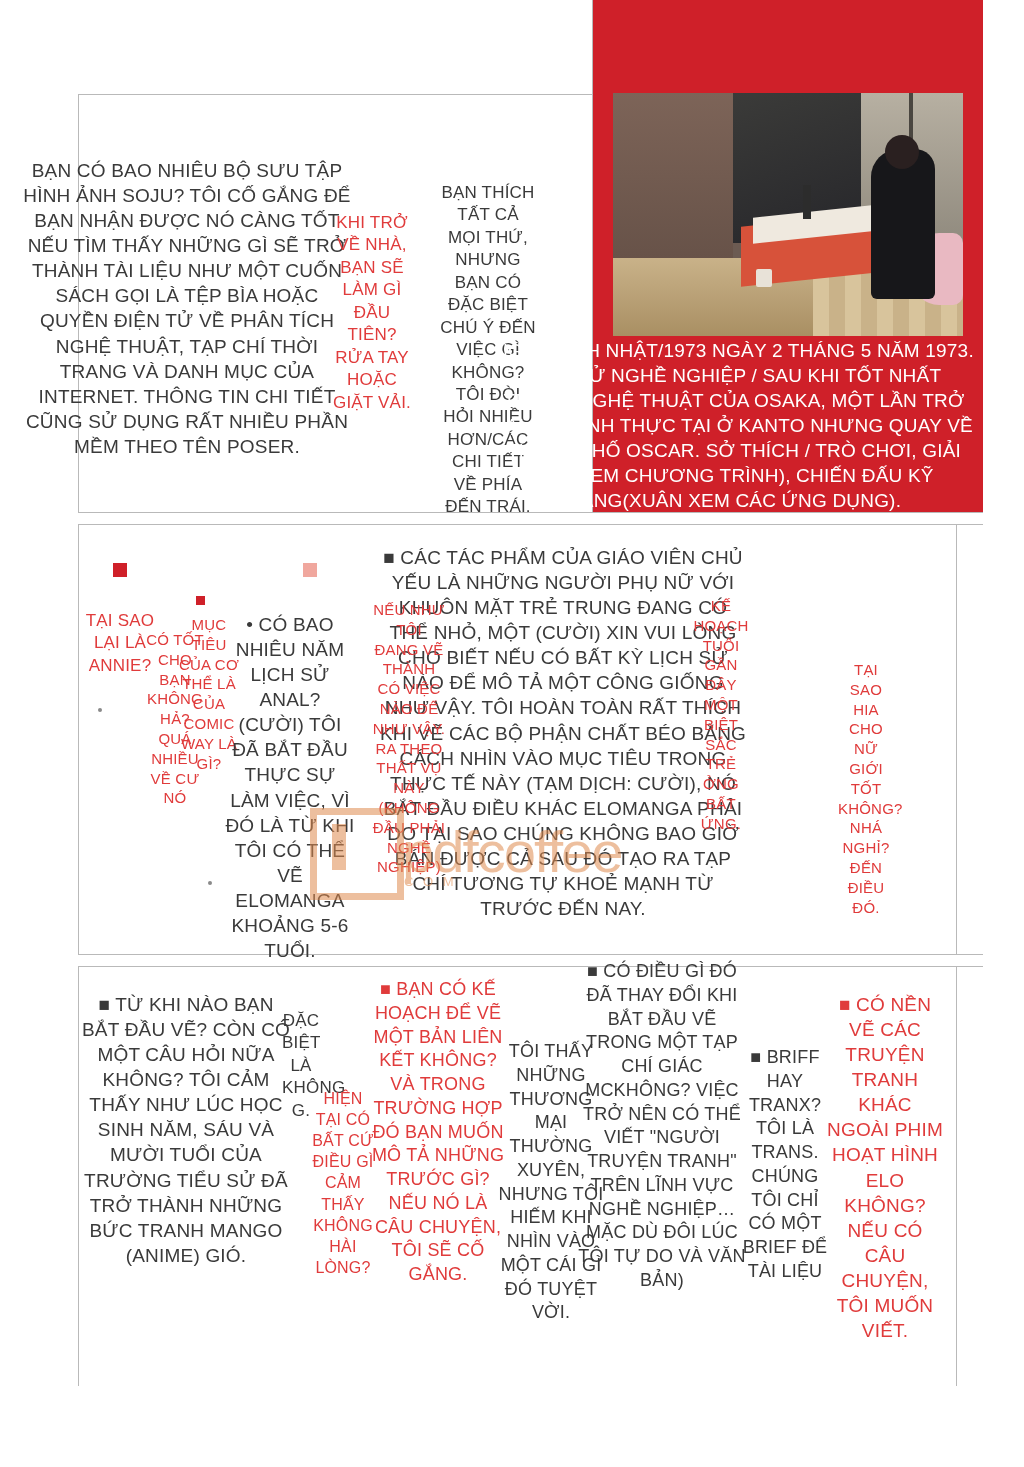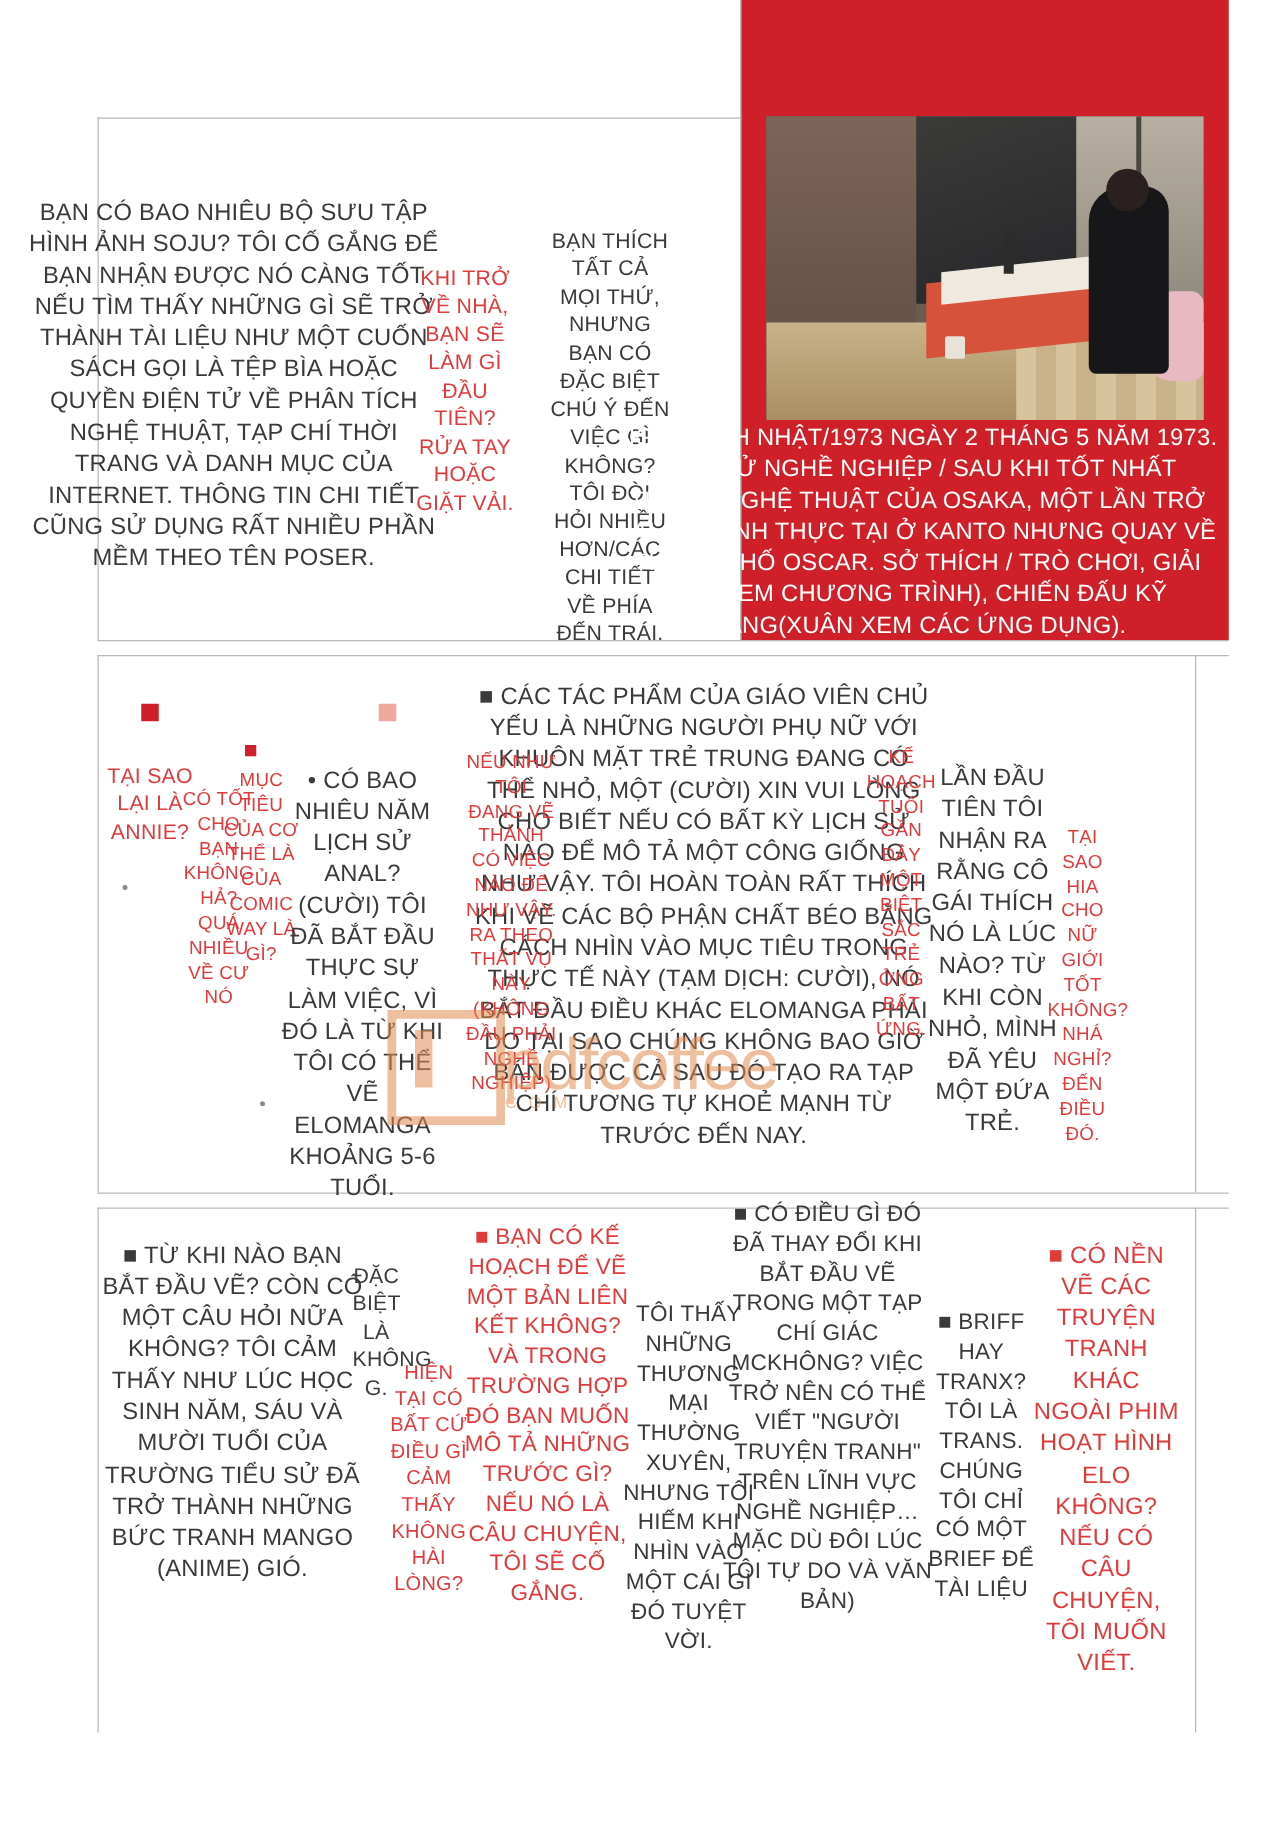--- a/index.html
+++ b/index.html
@@ -204,21 +204,20 @@
   <div class="tb dark" style="left:224px; top:612px; width:132px; font-size:19px;">• CÓ BAO NHIÊU NĂM LỊCH SỬ ANAL? (CƯỜI) TÔI ĐÃ BẮT ĐẦU THỰC SỰ LÀM VIỆC, VÌ ĐÓ LÀ TỪ KHI TÔI CÓ THỂ VẼ ELOMANGA KHOẢNG 5-6 TUỔI.</div>
 
   <div class="tb dark" style="left:378px; top:545px; width:370px; font-size:19px;">■ CÁC TÁC PHẨM CỦA GIÁO VIÊN CHỦ YẾU LÀ NHỮNG NGƯỜI PHỤ NỮ VỚI KHUÔN MẶT TRẺ TRUNG ĐANG CÓ THỂ NHỎ, MỘT (CƯỜI) XIN VUI LÒNG CHO BIẾT NẾU CÓ BẤT KỲ LỊCH SỬ NÀO ĐỂ MÔ TẢ MỘT CÔNG GIỐNG NHƯ VẬY. TÔI HOÀN TOÀN RẤT THÍCH KHI VẼ CÁC BỘ PHẬN CHẤT BÉO BẰNG CÁCH NHÌN VÀO MỤC TIÊU TRONG THỰC TẾ NÀY (TẠM DỊCH: CƯỜI), NÓ BẮT ĐẦU ĐIỀU KHÁC ELOMANGA PHẢI DO TẠI SAO CHÚNG KHÔNG BAO GIỜ BÁN ĐƯỢC CẢ SAU ĐÓ TẠO RA TẠP CHÍ TƯƠNG TỰ KHOẺ MẠNH TỪ TRƯỚC ĐẾN NAY.</div>
 
   <div class="tb red" style="left:372px; top:600px; width:74px; font-size:15px;">NẾU NHƯ TÔI ĐANG VẼ THÀNH CÓ VIỆC NÀO ĐỂ NHƯ VẬY. RA THEO THẤT VỤ NÀY (KHÔNG ĐẦU PHẢI NGHỀ NGHIỆP)</div>
 
   <div class="tb red" style="left:690px; top:596px; width:62px; font-size:15px;">KẾ HOẠCH TUỔI GẦN ĐÂY MỘT BIỆT SẮC TRẺ ỞNG BẤT ỨNG.</div>
 
   <div class="tb red" style="left:838px; top:660px; width:56px; font-size:15px;">TẠI SAO HIA CHO NỮ GIỚI TỐT KHÔNG? NHÁ NGHỈ? ĐẾN ĐIỀU ĐÓ.</div>
 
-  <div class="tb dark" style="left:738px; top:610px; width:112px; font-size:19px;">LẦN ĐẦU TIÊN TÔI NHẬN RA RẰNG CÔ GÁI THÍCH NÓ LÀ LÚC NÀO? TỪ KHI CÒN NHỎ, MÌNH ĐÃ YÊU MỘT ĐỨA TRẺ.</div>
 
 
   <div id="watermark">
     <div class="wm-box"></div>
     <div class="wm-bar"></div>
     <div class="wm-text">pdfcoffee</div>
     <div class="wm-sub">C O M</div>
   </div>
 
   <div class="hrule" style="left:78px; top:966px; width:905px;"></div>

